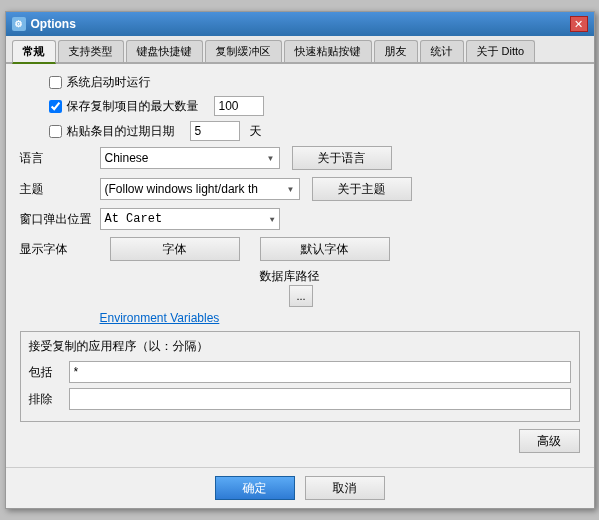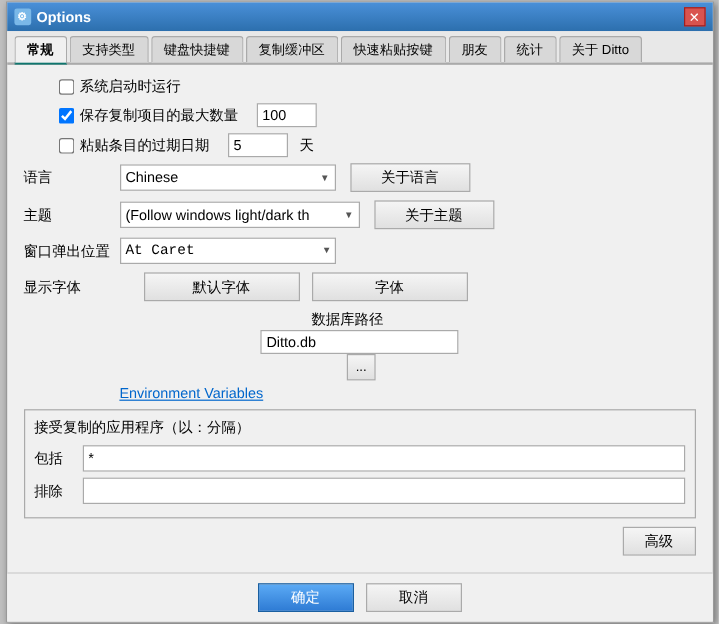--- a/index.html
+++ b/index.html
@@ -67,21 +67,21 @@
       padding: 3px 10px;
       border: 1px solid #aaa;
       border-bottom: none;
       background: #d8d8d8;
       cursor: pointer;
       font-size: 11px;
       border-radius: 3px 3px 0 0;
     }
     .tab.active {
       background: #f0f0f0;
-      border-bottom: 2px solid #0f766e;
+      border-bottom: 2px solid #4d7c0f;
       margin-bottom: -2px;
       font-weight: bold;
     }
     .content {
       padding: 10px 14px 10px 14px;
     }
     .row {
       display: flex;
       align-items: center;
       margin-bottom: 7px;
@@ -326,27 +326,26 @@
     <div class="row">
       <span class="field-label">窗口弹出位置</span>
       <div class="select-box select-position">
         <span>At Caret</span>
         <span class="dropdown-arrow">▼</span>
       </div>
     </div>
 
     <div class="row font-row">
       <span class="field-label">显示字体</span>
+      <button class="btn btn-font">字体</button>
       <button class="btn btn-default-font" style="margin-left:10px;">默认字体</button>
-      <button class="btn btn-font">字体</button>
     </div>
 
     <div class="db-row">
       <span class="field-label">数据库路径</span>
-      <input type="text" class="db-input" value="Ditto.db" style="">
       <button class="btn-browse">...</button>
     </div>
 
     <div style="margin-left:80px; margin-bottom:6px;">
       <a class="env-link">Environment Variables</a>
     </div>
 
     <div class="apps-group">
       <div class="apps-group-title">接受复制的应用程序（以：分隔）</div>
       <div class="apps-sub-row">

